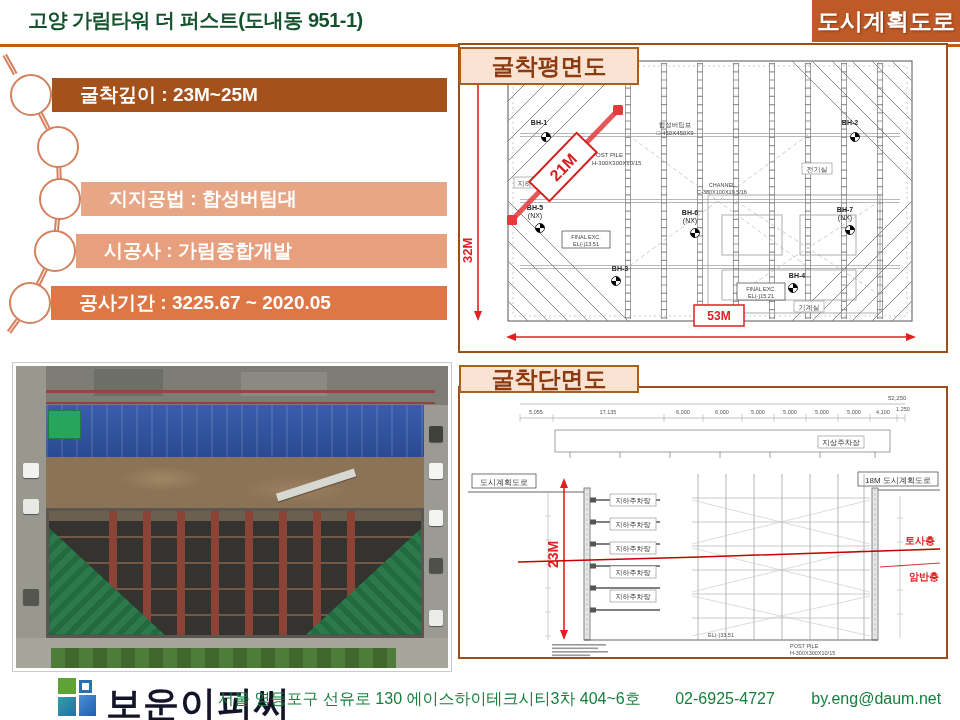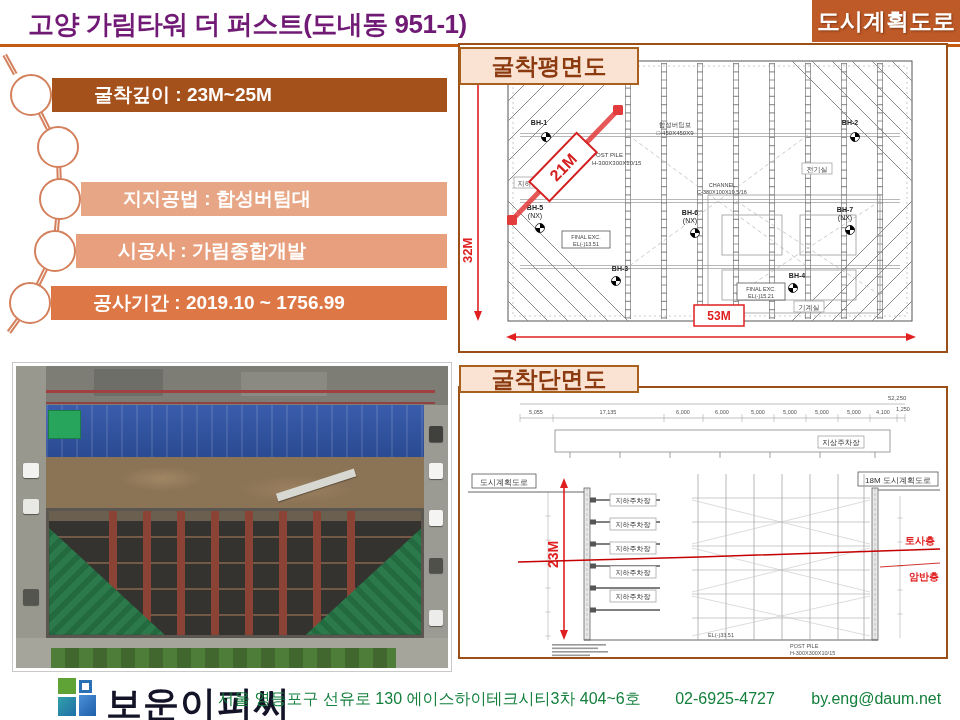--- a/index.html
+++ b/index.html
@@ -1,29 +1,29 @@
 <!DOCTYPE html>
 <html><head>
 <meta charset="utf-8">
 <style>
   html,body{margin:0;padding:0;}
   .slide{position:relative;width:960px;height:720px;background:#fff;overflow:hidden;
          font-family:"Liberation Sans",sans-serif;}
   
-  .title{position:absolute;left:28px;top:7px;font-size:26px;font-weight:bold;color:#701a75;letter-spacing:-0.5px;white-space:nowrap;}
+  .title{position:absolute;left:28px;top:7px;font-size:20px;font-weight:bold;color:#14532d;letter-spacing:-0.5px;white-space:nowrap;}
   .head-rule{position:absolute;left:0;top:44px;width:960px;height:3px;background:#C55A11;}
   .badge{position:absolute;left:812px;top:0;width:148px;height:42px;background:#BE5A27;color:#fff;
          font-size:23px;font-weight:bold;display:flex;align-items:center;justify-content:center;
          text-shadow:1px 1px 2px rgba(60,20,0,.45);}
   
   .chain-circle{position:absolute;width:42px;height:42px;border-radius:50%;background:#fff;
                 border:2px solid #D4805C;box-sizing:border-box;z-index:3;}
   .chain-link{position:absolute;height:5px;border-top:2px solid #D4805C;border-bottom:2px solid #D4805C;box-sizing:border-box;z-index:1;}
   .bar{position:absolute;height:34px;color:#fff;font-size:19px;font-weight:bold;line-height:34px;
-       padding-left:42px;box-sizing:border-box;z-index:2;white-space:nowrap;}
+       padding-left:28px;box-sizing:border-box;z-index:2;white-space:nowrap;}
   #bar1{left:52px;top:78px;width:395px;background:#A5511C;}
   #bar2{left:79px;top:130px;width:368px;background:#DB7D4A;}
   #bar3{left:81px;top:182px;width:366px;background:#E7A685;}
   #bar4{left:76px;top:234px;width:371px;background:#E79F7D;}
   #bar5{left:51px;top:286px;width:396px;background:#DD7745;}
   
   .panel{position:absolute;left:458px;width:490px;border:2px solid #9C5018;background:#fff;box-sizing:border-box;}
   #plan-panel{top:43px;height:310px;}
   #section-panel{top:386px;height:273px;}
   .panel-label{position:absolute;background:#FAE3D2;border:2px solid #A8601E;color:#8C3A10;
@@ -100,21 +100,21 @@
   <div class="chain-link" style="left:4px;top:320px;width:24px;transform:rotate(126deg);"></div>
   <div class="chain-circle" style="left:10px;top:74px;"></div>
   <div class="chain-circle" style="left:37px;top:126px;"></div>
   <div class="chain-circle" style="left:39px;top:178px;"></div>
   <div class="chain-circle" style="left:34px;top:230px;"></div>
   <div class="chain-circle" style="left:9px;top:282px;"></div>
 
   <div class="bar" id="bar1">굴착깊이 :  23M~25M</div>
   <div class="bar" id="bar3">지지공법 : 합성버팀대</div>
   <div class="bar" id="bar4">시공사 :  가림종합개발</div>
-  <div class="bar" id="bar5">공사기간 : 2019.10 ~ 1756.99</div>
+  <div class="bar" id="bar5">공사기간 : 3225.67 ~ 2020.05</div>
 
   <div class="panel" id="plan-panel">
     <svg viewBox="0 0 486 306">
       <g stroke="#555" fill="none">
         <rect x="48" y="16" width="404" height="260" stroke-width="1"></rect>
         <rect x="53" y="21" width="394" height="250" stroke="#b5b5b5" stroke-width="0.7" stroke-dasharray="2 3"></rect>
       </g>
       <g stroke="#8a8a8a" stroke-width="1">
         <line x1="48" y1="36" x2="68" y2="16"></line>
           <line x1="48" y1="56" x2="88" y2="16"></line>

